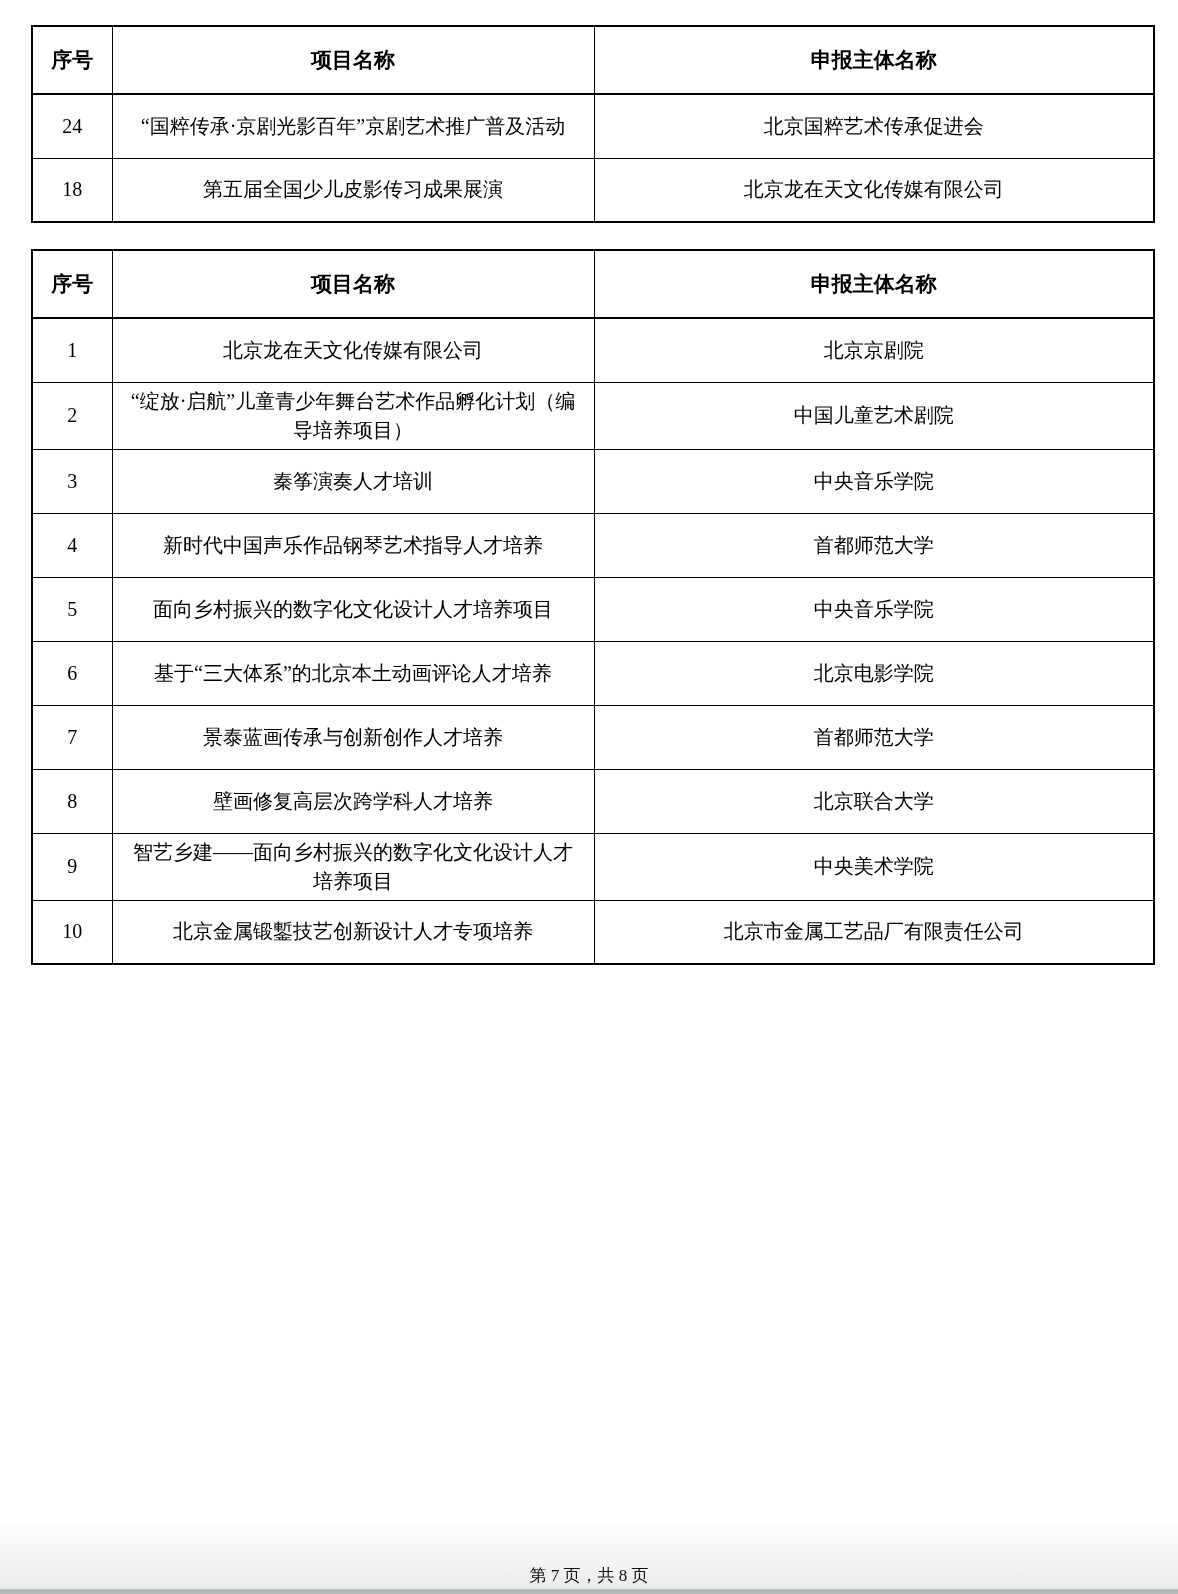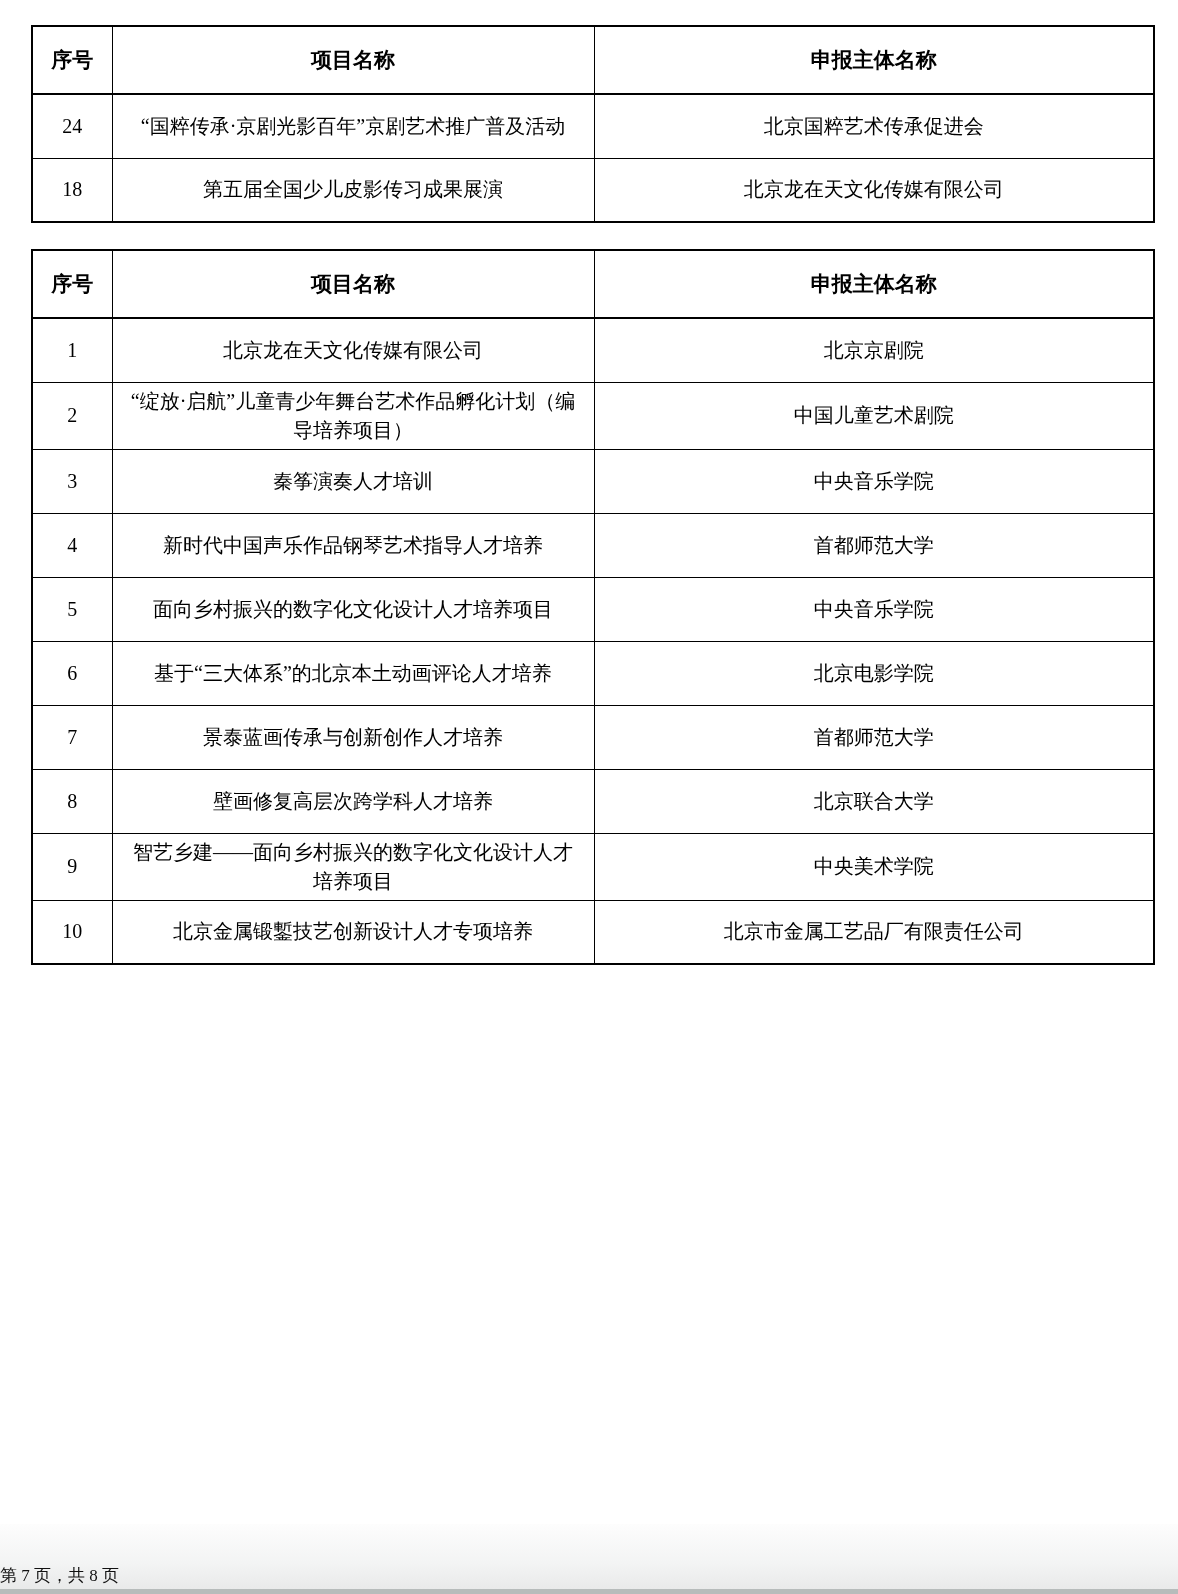--- a/index.html
+++ b/index.html
@@ -52,21 +52,21 @@
     margin: 24px 0 0 88px;
     font-size: 21px;
     font-weight: bold;
     line-height: 1.2;
   }
   .footer-bar {
     position: absolute;
     left: 0; right: 0; bottom: 0;
     height: 70px;
     background: linear-gradient(to bottom, #fdfdfd 0%, #f3f4f4 55%, #e7e8e8 100%);
-    text-align: left;
+    text-align: center;
   }
   .footer-bar .footer-text {
     display: inline-block;
     margin-top: 40px;
     font-size: 17px;
     color: #111;
     font-family: "Liberation Serif", serif;
   }
   .footer-edge {
     position: absolute;

